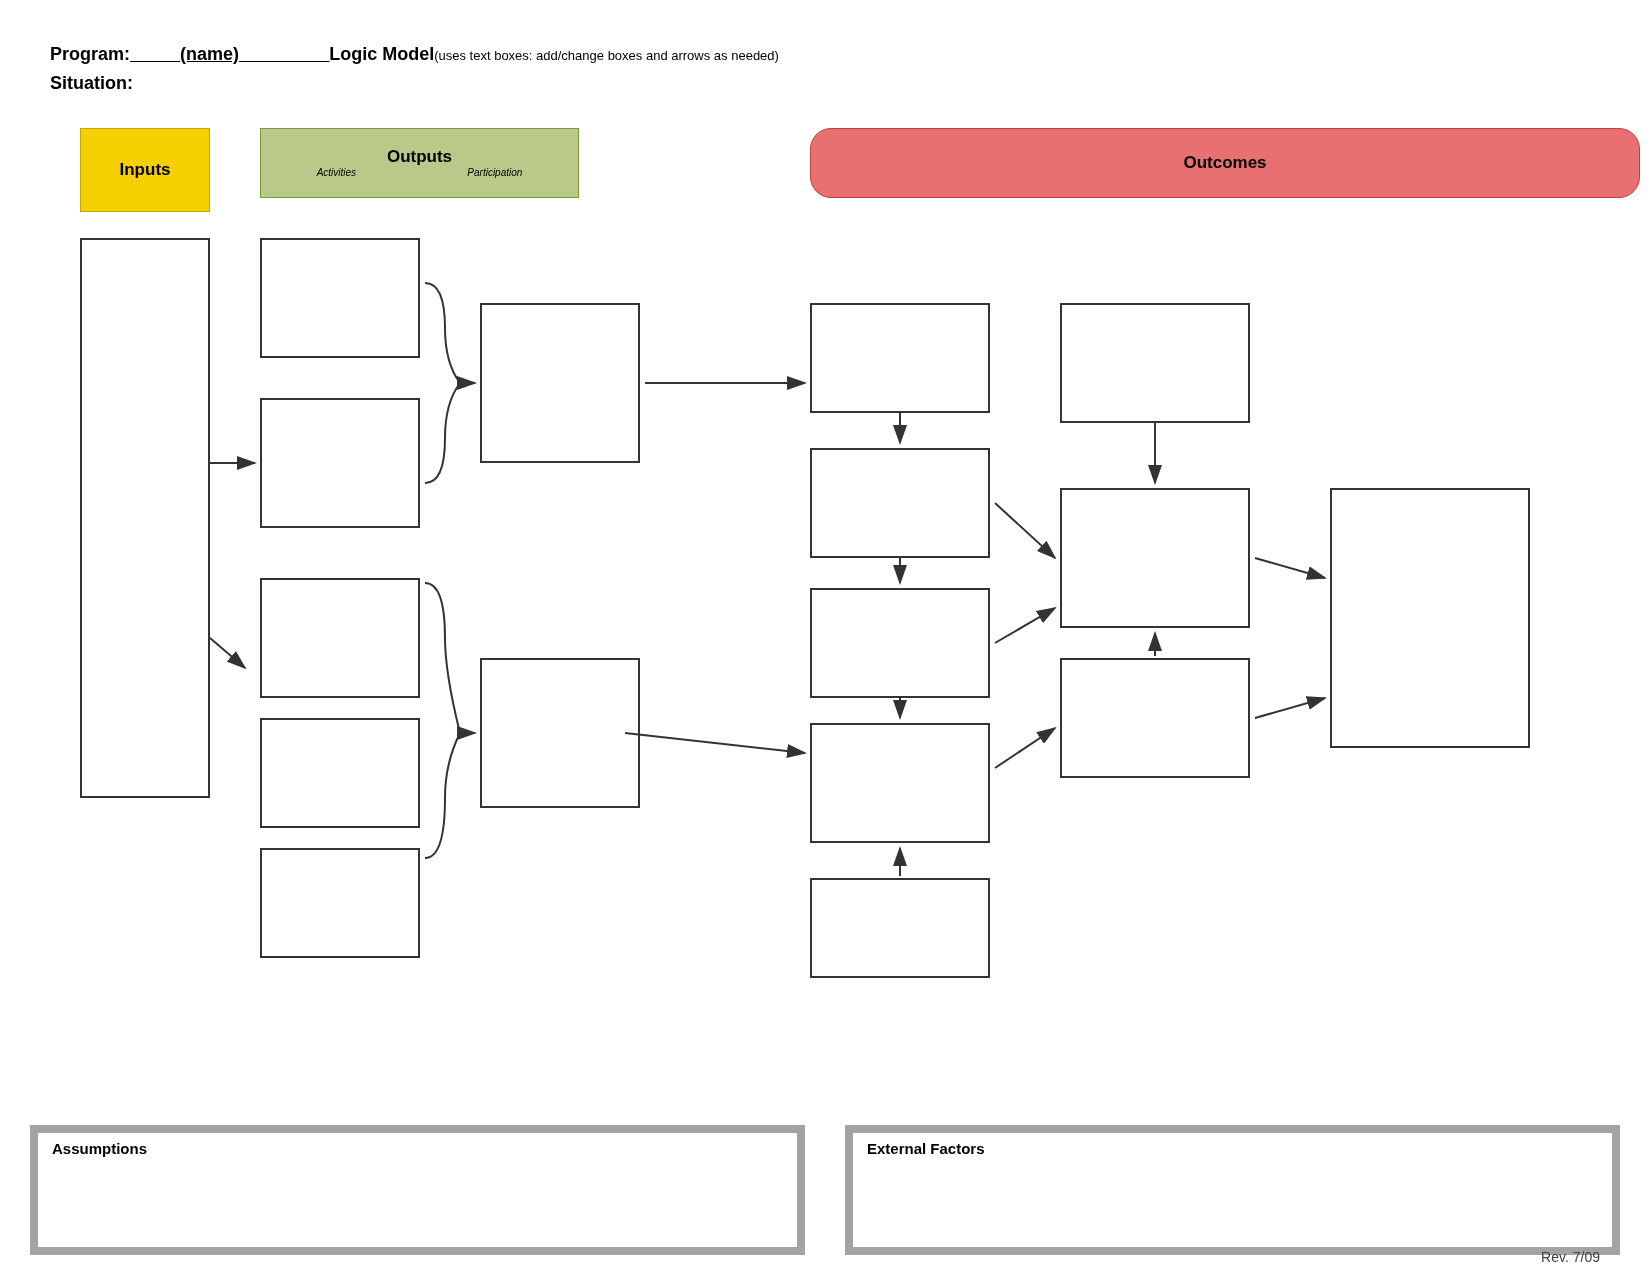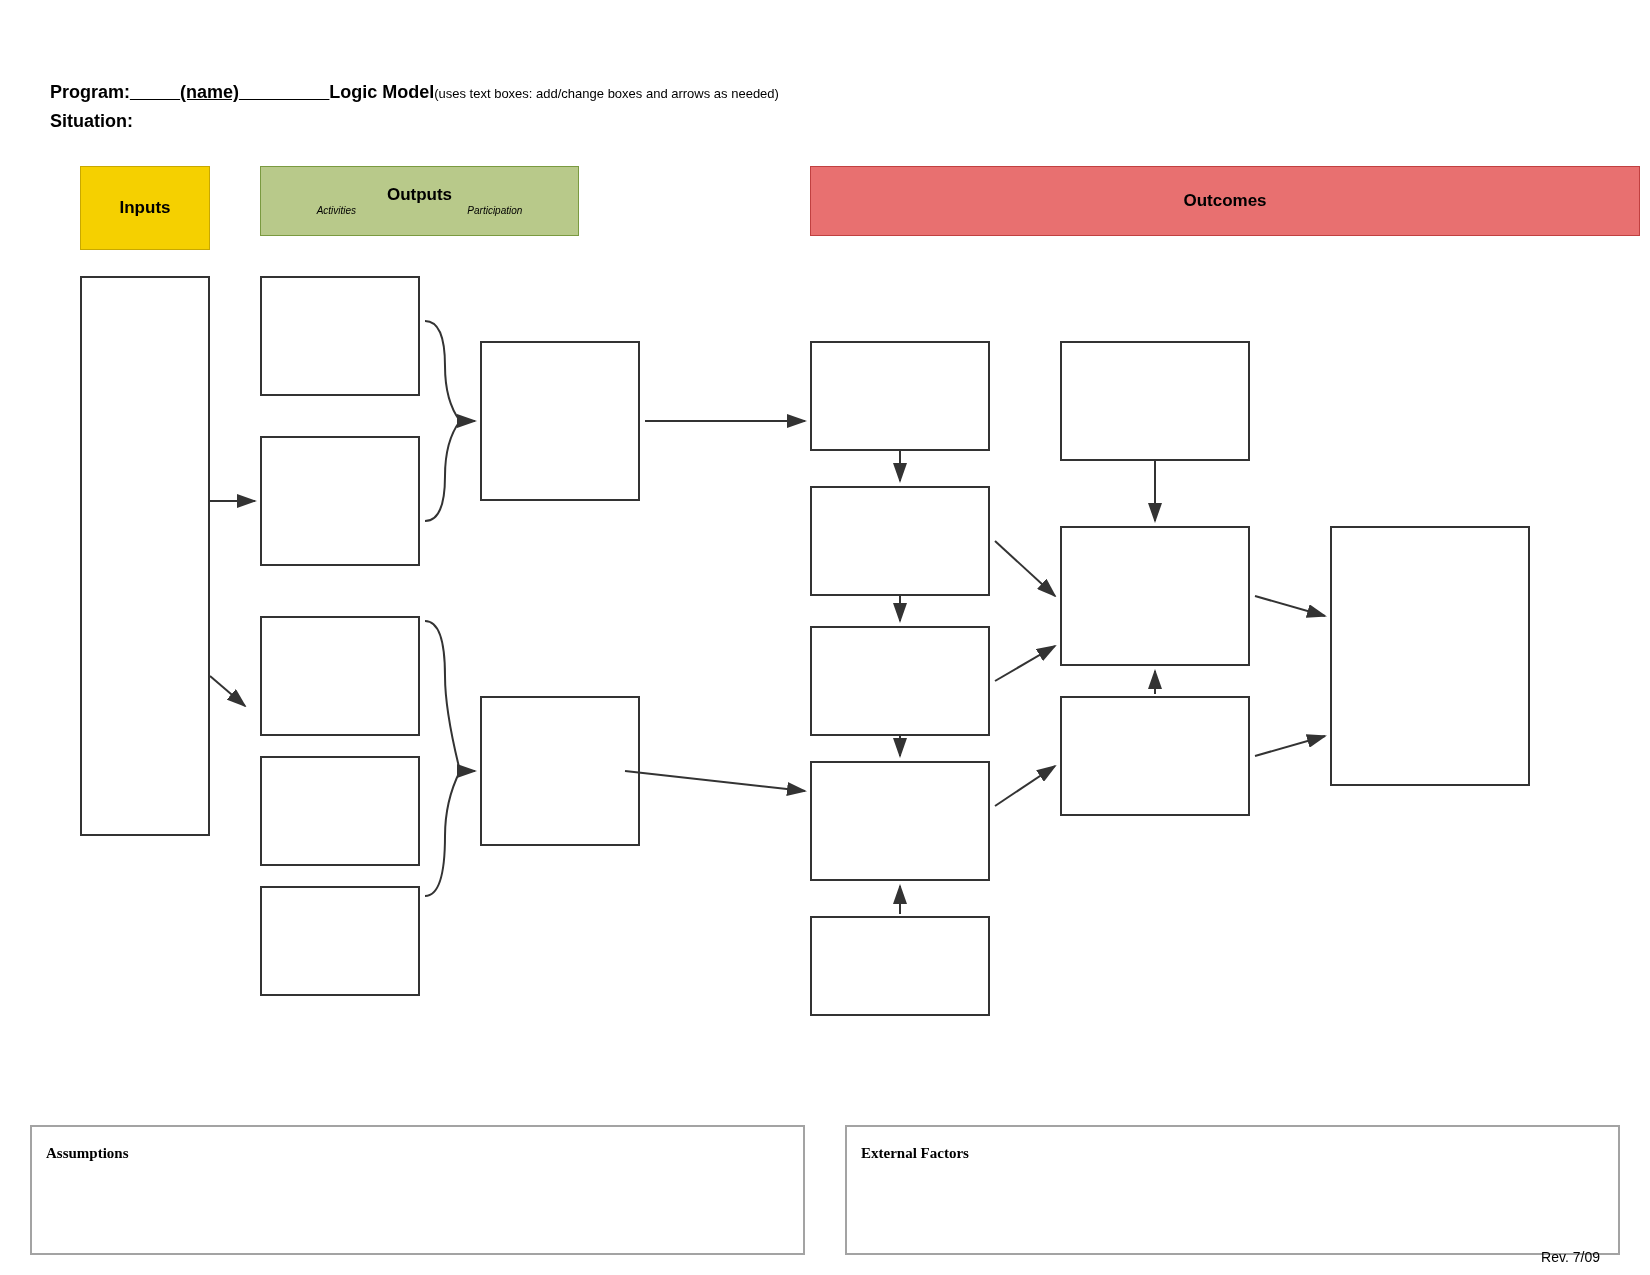--- a/index.html
+++ b/index.html
@@ -28,21 +28,21 @@
     .header .program-line {
       display: flex;
       align-items: baseline;
       gap: 0;
     }
     .header .label { font-weight: bold; }
     .header .underline-name {
       text-decoration: underline;
       font-weight: bold;
     }
-    .header .logic-model { font-weight: bold; margin-top: 38px; }
+    .header .logic-model { font-weight: bold; }
     .header .subtitle { font-size: 13px; font-weight: normal; }
 
     
     .diagram {
       position: relative;
       margin-top: 20px;
       width: 100%;
       height: 1050px;
     }
 
@@ -70,20 +70,21 @@
       height: 70px;
       background: #b8c98a;
       border-color: #7a9a40;
     }
     .col-header-outcomes {
       left: 760px;
       width: 830px;
       height: 70px;
       background: #e87070;
       border-color: #c04040;
+      border-radius: 21px;
     }
 
     .col-title {
       font-weight: bold;
       font-size: 17px;
     }
     .col-subtitle {
       display: flex;
       width: 100%;
       justify-content: space-around;
@@ -113,38 +114,37 @@
       position: absolute;
       bottom: 20px;
       left: 30px;
       right: 30px;
       display: flex;
       gap: 40px;
       height: 130px;
     }
     .bottom-box {
       flex: 1;
-      border: 2px solid #a3a3a3;
-      padding: 18px 14px;
+      border: 8px solid #a3a3a3;
+      padding: 7px 14px;
       background: #fff;
-      font-family: Liberation Serif, serif;
     }
     .bottom-box-title {
       font-weight: bold;
       font-size: 15px;
       margin-bottom: 6px;
     }
 
     
     .footer {
       position: absolute;
       bottom: 10px;
       right: 50px;
       font-size: 14px;
-      color: #000000;
+      color: #404040;
       margin-top: 33px;
     }
 
     
   </style>
 </head>
 <body>
 
 <div class="page">
 

